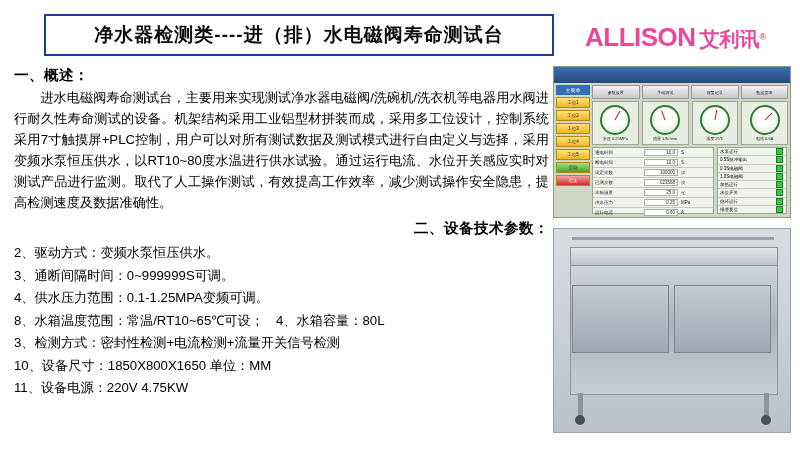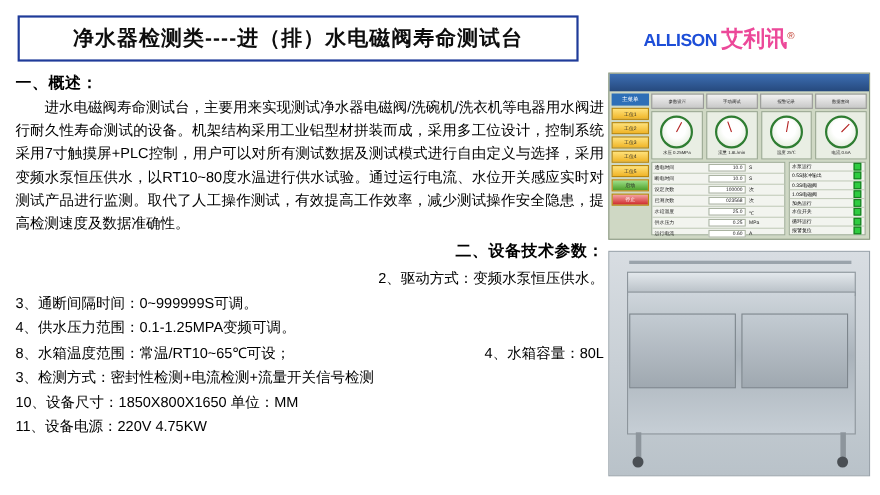--- a/index.html
+++ b/index.html
@@ -12,21 +12,21 @@
     height: 450px;
     position: relative;
     overflow: hidden;
     font-family: "Liberation Sans", sans-serif;
     color: #000;
   }
 
   
   .title-banner {
     position: absolute;
-    left: 16px;
+    left: 44px;
     top: 14px;
     width: 510px;
     height: 42px;
     border: 2px solid #1f3b99;
     background: #ffffff;
     display: flex;
     align-items: center;
     justify-content: center;
     box-sizing: border-box;
   }
@@ -70,35 +70,35 @@
     padding: 0;
     list-style: none;
   }
   .spec-row {
     display: flex;
     font-size: 13.2px;
     line-height: 22.5px;
     white-space: nowrap;
   }
   .spec-col-a { width: 262px; flex: 0 0 262px; }
-  .spec-col-b { flex: 1 1 auto; text-align: right; }
+  .spec-col-b { flex: 1 1 auto; }
   .spec-single { white-space: nowrap; }
 
   
   .logo-box {
     position: absolute;
     left: 585px;
     top: 22px;
     width: 205px;
     height: 34px;
   }
   .logo-word {
-    font-size: 16px;
+    font-size: 26px;
     font-weight: bold;
-    color: #1d4ed8;
+    color: #ec4899;
     letter-spacing: -0.5px;
     font-family: "Liberation Sans", sans-serif;
     text-align: right;
   }
   .logo-cn {
     font-size: 20px;
     font-weight: bold;
     color: #ec4899;
     margin-left: 4px;
     letter-spacing: 0px;

